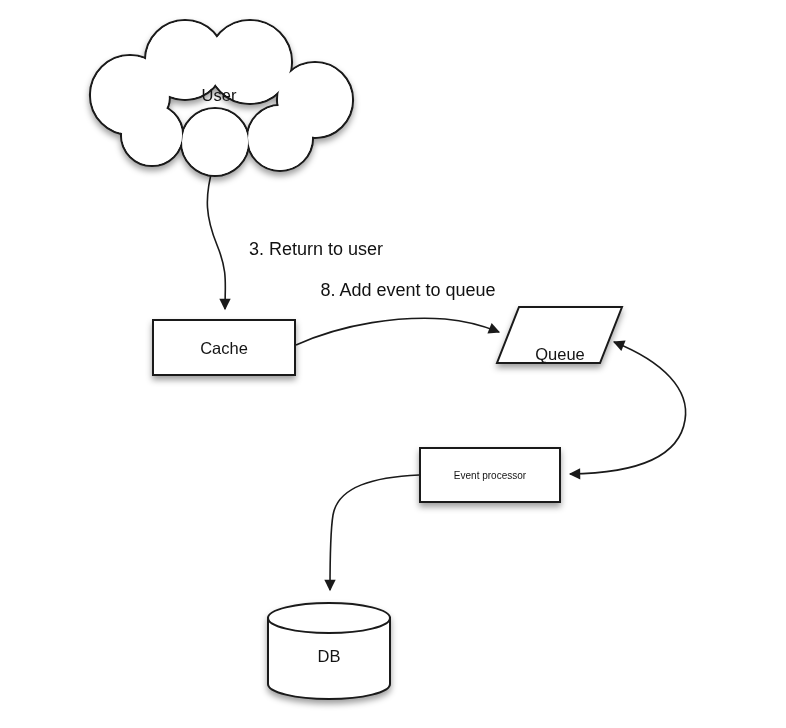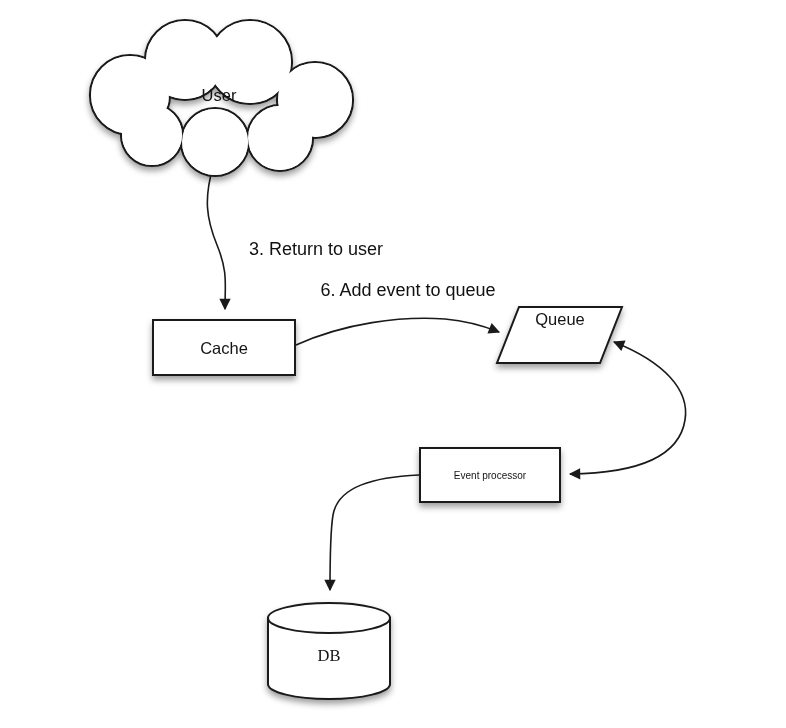--- a/index.html
+++ b/index.html
@@ -103,25 +103,25 @@
     <g class="shape-shadow">
       <path class="node-shape" d="M 268 618 L 268 684 A 61 15 0 0 0 390 684 L 390 618 Z"></path>
       <ellipse class="node-shape" cx="329" cy="618" rx="61" ry="15"></ellipse>
     </g>
   </svg>
 
   <div class="label node-label" style="left:219px; top:95px;">User</div>
 
   <div class="label node-label" style="left:224px; top:348px;">Cache</div>
 
-  <div class="label node-label" style="left:560px; top:319px;">Queue</div>
+  <div class="label node-label" style="left:560px; top:354px;">Queue</div>
 
   <div class="label node-label" style="left:490px; top:475px; font-size:10px;">Event processor</div>
 
-  <div class="label node-label" style="left:329px; top:656px;font-family:Liberation Serif, serif;">DB</div>
+  <div class="label node-label" style="left:329px; top:656px;">DB</div>
 
 
-  <div class="label" style="left:408px; top:291px;">6. Add event to queue</div>
+  <div class="label" style="left:408px; top:291px;">8. Add event to queue</div>
 
   <div class="label" style="left:316px; top:238px;margin-top:12px;">3. Return to user</div>
 
 
 </div>
 
 </body></html>

